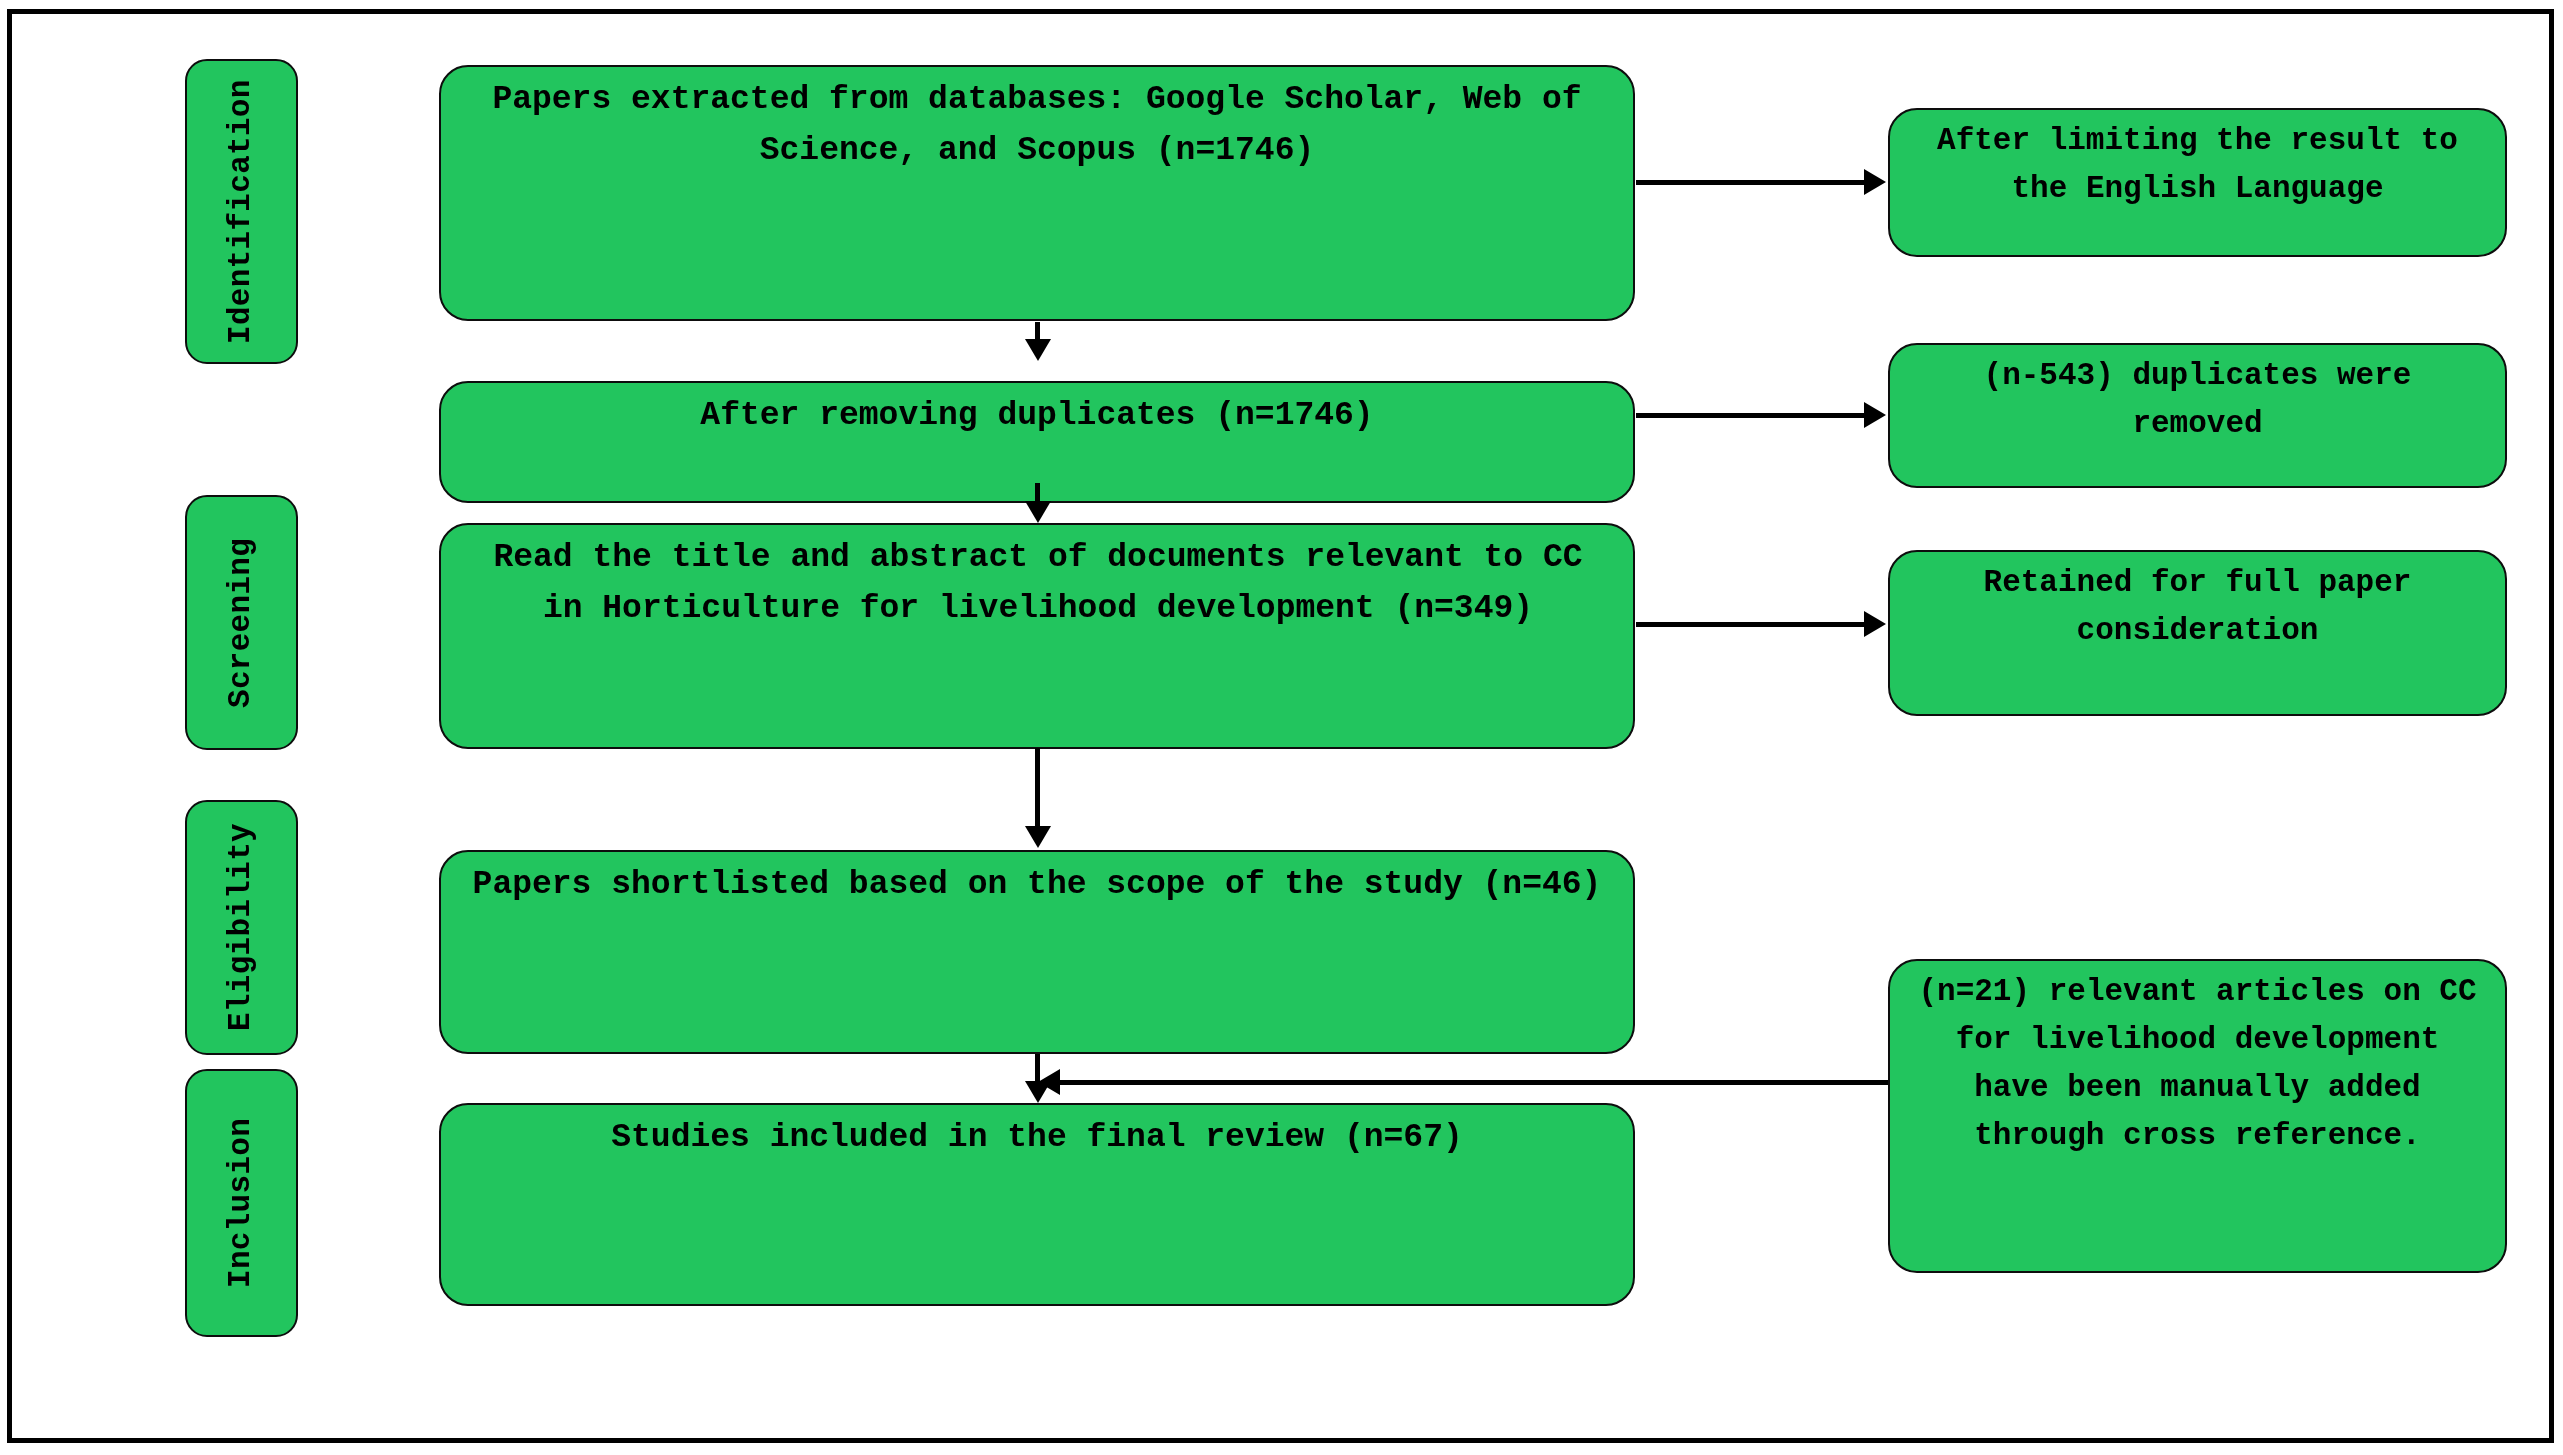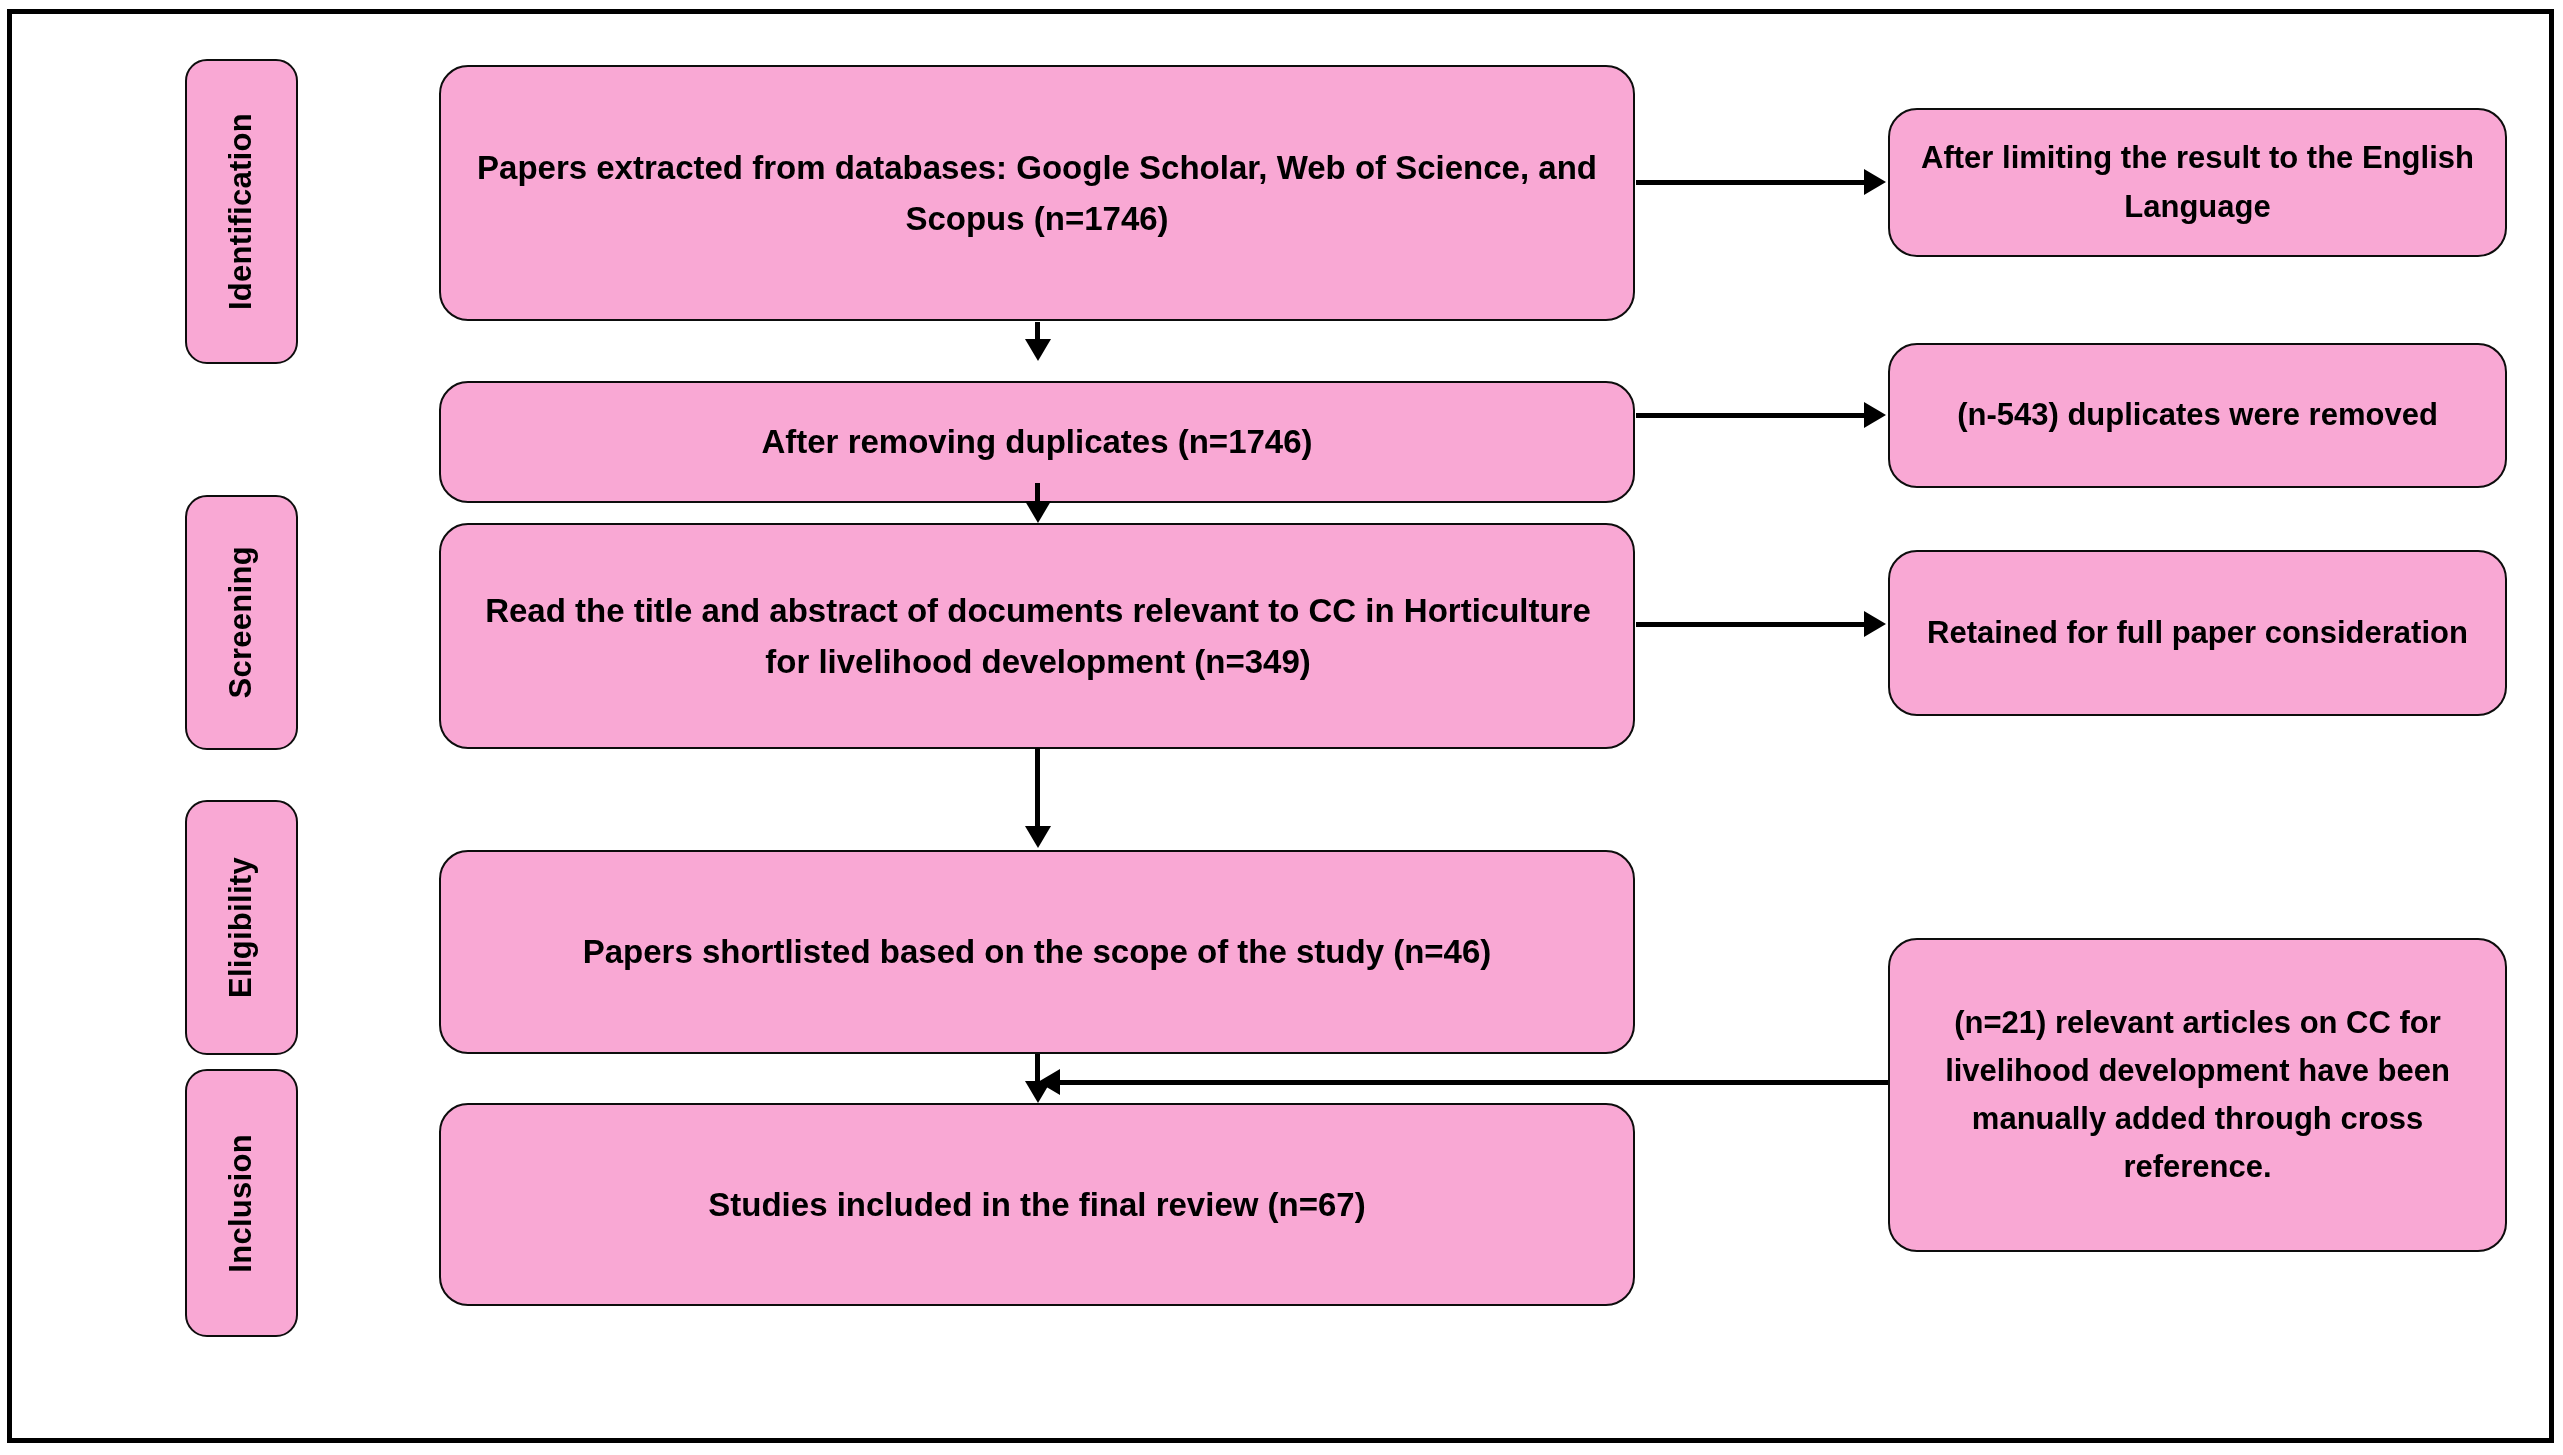--- a/index.html
+++ b/index.html
@@ -27,28 +27,28 @@
     border: 5.9px solid #000000;
     box-sizing: border-box;
     background: #ffffff;
   }
   
   .rbox {
     position: absolute;
     box-sizing: border-box;
     border: 2.6px solid #0d0d0d;
     border-radius: 29px;
-    background: #f9a8d4;
+    background: #22c55e;
     display: flex;
-    align-items: center;
     justify-content: center;
     text-align: center;
     color: #000000;
     font-weight: bold;
     line-height: 1.55;
+    font-family: Liberation Mono, monospace;
   }
   .stage-label {
     border-radius: 22px;
     border-width: 2.6px;
     font-size: 31px;
     letter-spacing: 0.3px;
   }
   .stage-label .vtext {
     writing-mode: vertical-rl;
     transform: rotate(180deg);
@@ -147,21 +147,21 @@
   </div>
 
   <div class="rbox side-box" style="left:1888px; top:343px; width:619px; height:145px;">
     <span>(n-543) duplicates were removed</span>
   </div>
 
   <div class="rbox side-box" style="left:1888px; top:550px; width:619px; height:166px;">
     <span>Retained for full paper consideration</span>
   </div>
 
-  <div class="rbox side-box" style="left:1888px; top:938px; width:619px; height:314px;">
+  <div class="rbox side-box" style="left:1888px; top:959px; width:619px; height:314px;">
     <span>(n=21) relevant articles on CC for livelihood development have been manually added through cross reference.</span>
   </div>
 
   <div class="vline" style="left:1035px; top:322px; height:21px;"></div>
   <div class="arrow-down" style="left:1025px; top:339px;"></div>
 
   <div class="vline" style="left:1035px; top:483px; height:19.6px;"></div>
   <div class="arrow-down" style="left:1025px; top:501px;"></div>
 
   <div class="vline" style="left:1035px; top:748px; height:79px;"></div>

